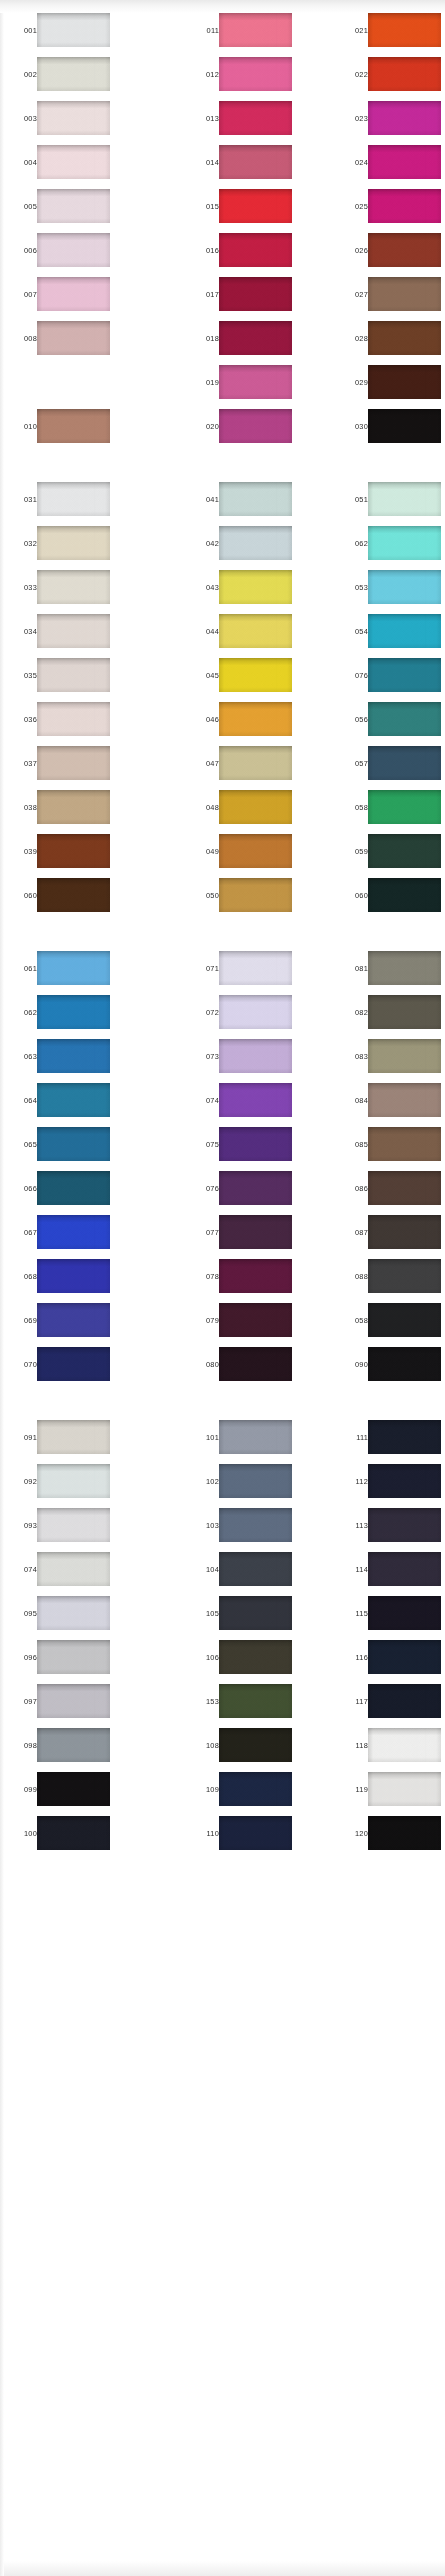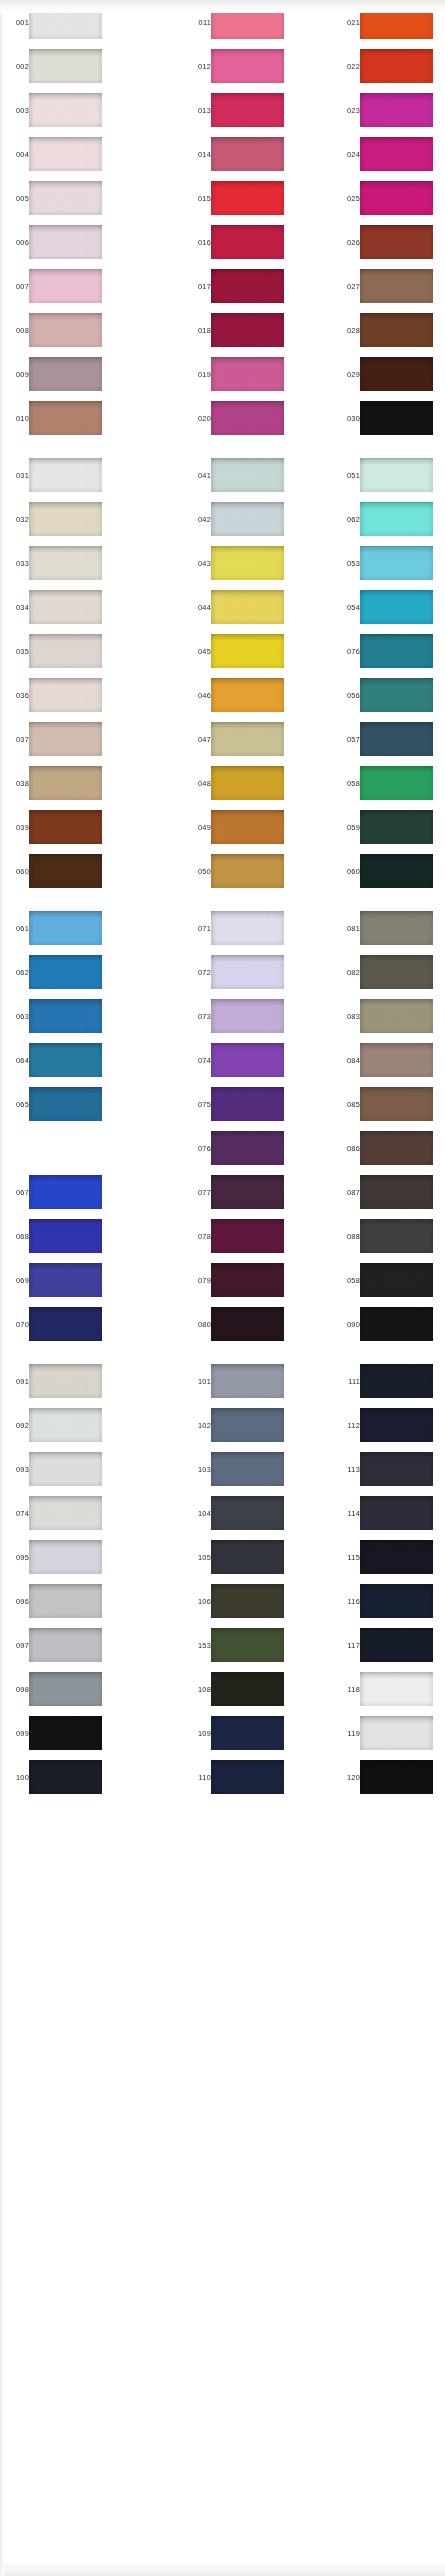--- a/index.html
+++ b/index.html
@@ -31,21 +31,21 @@
     pointer-events:none;z-index:3;
   }
   #pagebottom{
     position:absolute;left:0;right:0;bottom:0;height:15.5px;
     background:linear-gradient(to top,#ededed 0%,#ffffff 100%);
     pointer-events:none;z-index:3;
   }
 
   .block{
     position:relative;
-    padding:0;
+    padding:8px;
     margin:0;
   }
   .block + .block{ margin-top:13px; }
 
   .row{
     position:relative;
     height:44px;
     margin:0;
   }
   .cell{
@@ -284,27 +284,20 @@
           </div>
           <div class="cell c3">
             <span class="code">028</span>
             <div class="swatch" style="background: rgb(107, 58, 32);">
               <div class="tex"></div>
               <div class="shade"></div>
             </div>
           </div>
         </div>
         <div class="row">
-          <div class="cell c1">
-            <span class="code">009</span>
-            <div class="swatch" style="background: rgb(169, 147, 154);">
-              <div class="tex"></div>
-              <div class="shade"></div>
-            </div>
-          </div>
           <div class="cell c2">
             <span class="code">019</span>
             <div class="swatch" style="background: rgb(207, 88, 150);">
               <div class="tex"></div>
               <div class="shade"></div>
             </div>
           </div>
           <div class="cell c3">
             <span class="code">029</span>
             <div class="swatch" style="background: rgb(65, 24, 14);">
@@ -679,20 +672,27 @@
           </div>
           <div class="cell c3">
             <span class="code">085</span>
             <div class="swatch" style="background: rgb(122, 91, 69);">
               <div class="tex"></div>
               <div class="shade"></div>
             </div>
           </div>
         </div>
         <div class="row">
+          <div class="cell c1">
+            <span class="code">066</span>
+            <div class="swatch" style="background: rgb(21, 86, 111);">
+              <div class="tex"></div>
+              <div class="shade"></div>
+            </div>
+          </div>
           <div class="cell c2">
             <span class="code">076</span>
             <div class="swatch" style="background: rgb(83, 39, 93);">
               <div class="tex"></div>
               <div class="shade"></div>
             </div>
           </div>
           <div class="cell c3">
             <span class="code">086</span>
             <div class="swatch" style="background: rgb(80, 58, 49);">

